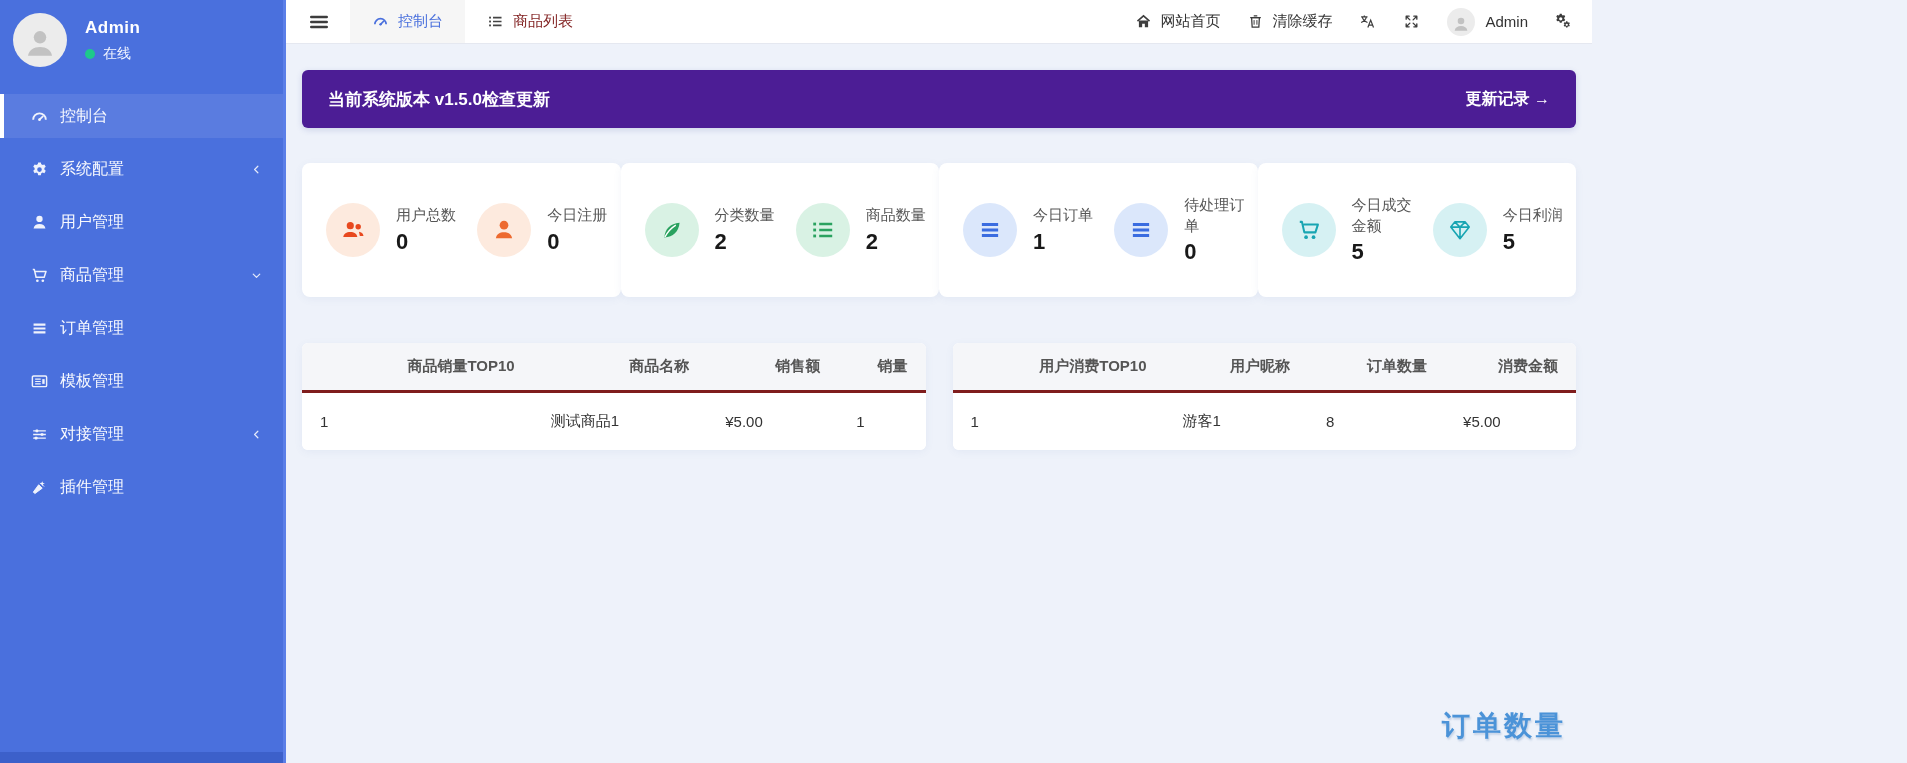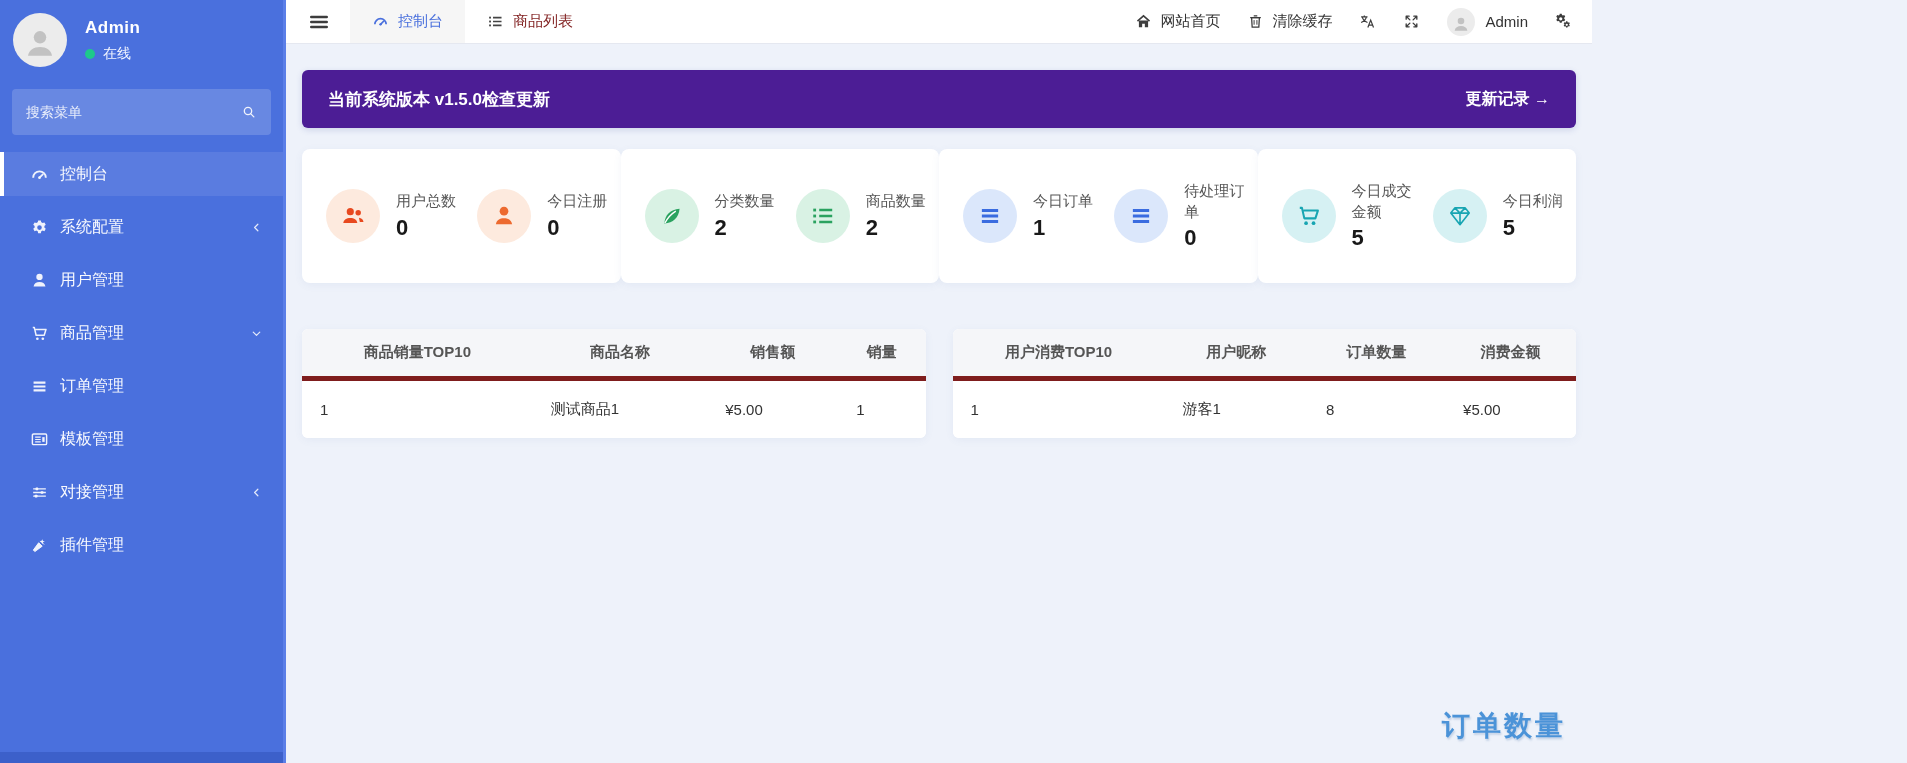--- a/index.html
+++ b/index.html
@@ -44,34 +44,34 @@
   .avatar.sm .i { width:18px; height:18px; margin-top:4px; }
 
   .content { flex:1; position:relative; padding:26px 16px 0; }
 
   
   .banner { height:58px; background:#4c1d95; border-radius:6px; color:#fff; display:flex; align-items:center; padding:0 26px; font-weight:bold; font-size:17px; box-shadow:0 2px 6px rgba(60,80,160,.18);justify-content:center; }
   .bcheck { cursor:pointer;font-family:Liberation Mono, monospace; }
   .blog { margin-left:auto; cursor:pointer; font-size:16px; }
 
   
-  .cards { display:flex; margin-top:21px;align-items:center; }
+  .cards { display:flex; margin-top:35px;align-items:center; }
   .card { flex:1; height:134px; background:#fff; border-radius:8px; box-shadow:0 2px 8px rgba(90,110,170,.07); display:flex; align-items:center; padding:0 8px; }
   .stat { flex:1; display:flex; align-items:center; gap:16px; padding-left:16px; min-width:0; }
   .circle { width:54px; height:54px; border-radius:50%; display:flex; align-items:center; justify-content:center; flex-shrink:0; }
   .circle .ci { width:26px; height:26px; }
   .txt { display:flex; flex-direction:column; gap:3px; }
   .lbl { color:#565656; font-size:15px; max-width:88px; line-height:1.35; }
   .val { color:#191919; font-size:22px; font-weight:bold; }
 
   
   .tables { display:flex; gap:27px; margin-top:46px; }
   .tbl { flex:1; background:#fff; border-radius:6px; overflow:hidden; box-shadow:0 2px 8px rgba(90,110,170,.07); }
   table { width:100%; border-collapse:collapse; font-size:15px; }
-  thead th { background:#f5f6f9; color:#555; font-weight:bold; text-align:center; padding:14px 18px; border-bottom:5px solid #7f1d1d; white-space:nowrap; }
+  thead th { background:#f5f6f9; color:#555; font-weight:bold; text-align:right; padding:14px 18px; border-bottom:3px solid #7f1d1d; white-space:nowrap; }
   tbody td { padding:19px 18px; color:#333; background:#fff; }
   .t0 th:nth-child(1){width:37%} .t0 th:nth-child(2){width:28%} .t0 th:nth-child(3){width:21%} .t0 th:nth-child(4){width:14%}
   .t1 th:nth-child(1){width:34%} .t1 th:nth-child(2){width:23%} .t1 th:nth-child(3){width:22%} .t1 th:nth-child(4){width:21%}
 
   .watermark { position:absolute; right:26px; bottom:18px; font-size:28px; font-weight:bold; color:#4b93d8; letter-spacing:3px; text-shadow:1px 2px 2px rgba(130,160,200,.4); }
 
   .i svg { width:100%; height:100%; display:block; }
 </style>
 </head>
 <body>
@@ -90,29 +90,20 @@
       </div>
       <div>
         <div class="uname">Admin</div>
         <div class="ustatus">
           <span class="dot"></span>
           <span>在线</span>
         </div>
       </div>
     </div>
 
-    <div class="search">
-      <input placeholder="搜索菜单" style="">
-      <span class="i">
-          <svg viewBox="0 0 24 24" xmlns="http://www.w3.org/2000/svg">
-            <circle cx="10.5" cy="10.5" r="5.5" fill="none" stroke="currentColor" stroke-width="2"></circle>
-            <path d="M14.8 14.8l4.5 4.5" stroke="currentColor" stroke-width="2" stroke-linecap="round"></path>
-          </svg>
-        </span>
-    </div>
 
     <nav class="menu">
       <div class="mitem active">
         <span class="i mi">
             <svg viewBox="0 0 24 24" xmlns="http://www.w3.org/2000/svg">
               <path d="M4 16a8 8 0 1 1 16 0" fill="none" stroke="currentColor" stroke-width="2.4"></path>
               <path d="M12 16l4.2-4.2" stroke="currentColor" stroke-width="2.2" stroke-linecap="round"></path>
               <circle cx="12" cy="16" r="1.7" fill="currentColor"></circle>
             </svg>
           </span>

